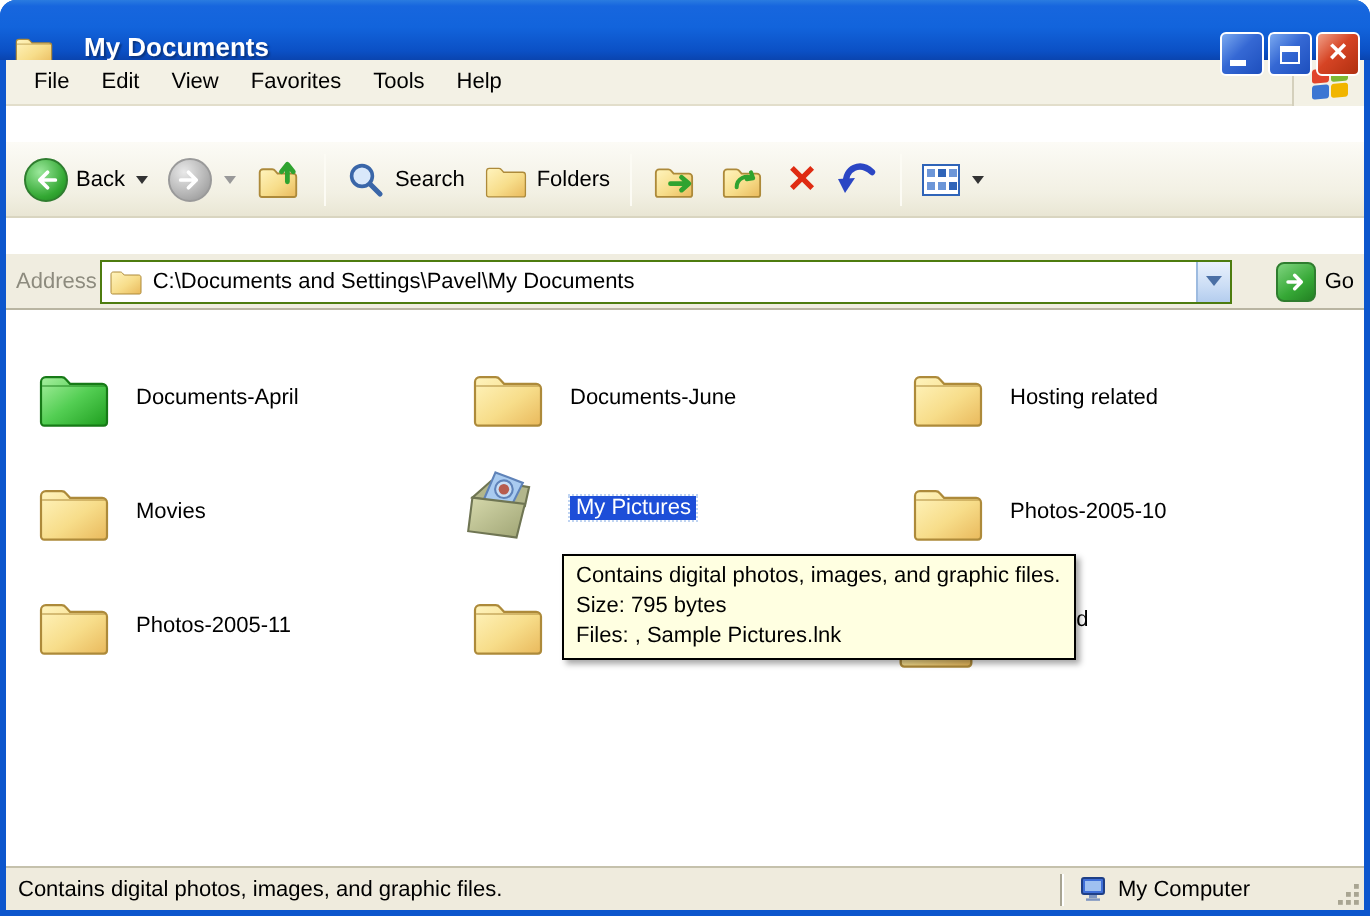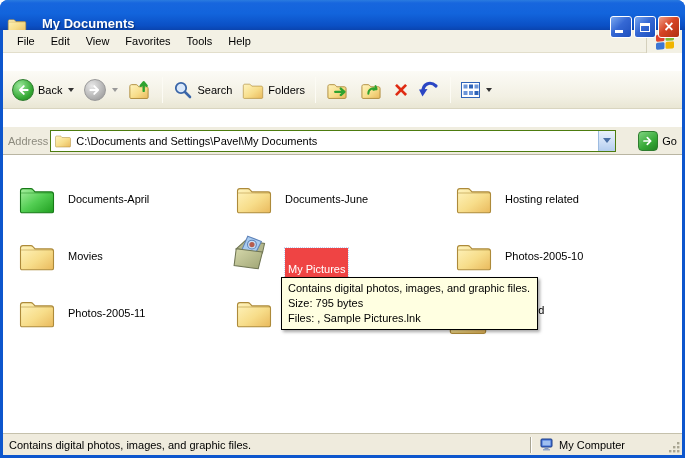--- a/index.html
+++ b/index.html
@@ -52,21 +52,21 @@
   .dropbtn .dv{width:0;height:0;border-left:4px solid transparent;border-right:4px solid transparent;
     border-top:5px solid #4A6FA5;}
   .gowrap{display:flex;align-items:center;gap:4px;margin-left:22px;}
   .gobtn{width:20px;height:20px;border-radius:4px;border:1px solid #2F7D2F;cursor:pointer;
     background:linear-gradient(145deg,#7FD47F 0%,#36A836 60%,#238223 100%);
     display:flex;align-items:center;justify-content:center;}
   
   .content{flex:1;background:#fff;position:relative;font-size:11px;overflow:hidden;}
   .item{position:absolute;cursor:pointer;}
   .item .ilabel{position:absolute;left:50px;top:11px;white-space:nowrap;color:#000;}
-  .item.sel .ilabel{left:53px;top:14px;background:#ef4444;color:#fff;padding:15px 3px;
+  .item.sel .ilabel{left:53px;top:14px;background:#1d4ed8;color:#fff;padding:0 3px;
     outline:1px dotted #BFD4F2;}
   .p0{left:15px;top:9px;}  .p1{left:232px;top:9px;}  .p2{left:452px;top:9px;}
   .p3{left:15px;top:66px;} .p4{left:229px;top:61px;} .p5{left:452px;top:66px;}
   .p6{left:15px;top:123px;}.p7{left:232px;top:123px;}.p8{left:445px;top:127px;}
   .fragment-label{position:absolute;left:526px;top:131px;white-space:nowrap;z-index:2;}
   .tooltip{position:absolute;left:278px;top:104px;width:257px;background:#FFFFE1;border:1px solid #000;
     padding:3px 6px;line-height:15px;z-index:5;box-shadow:2px 2px 3px rgba(0,0,0,.35);}
   
   .statusbar{height:22px;background:#EFEBDD;border-top:1px solid #C5C1AC;display:flex;align-items:center;
     font-size:11px;position:relative;}

